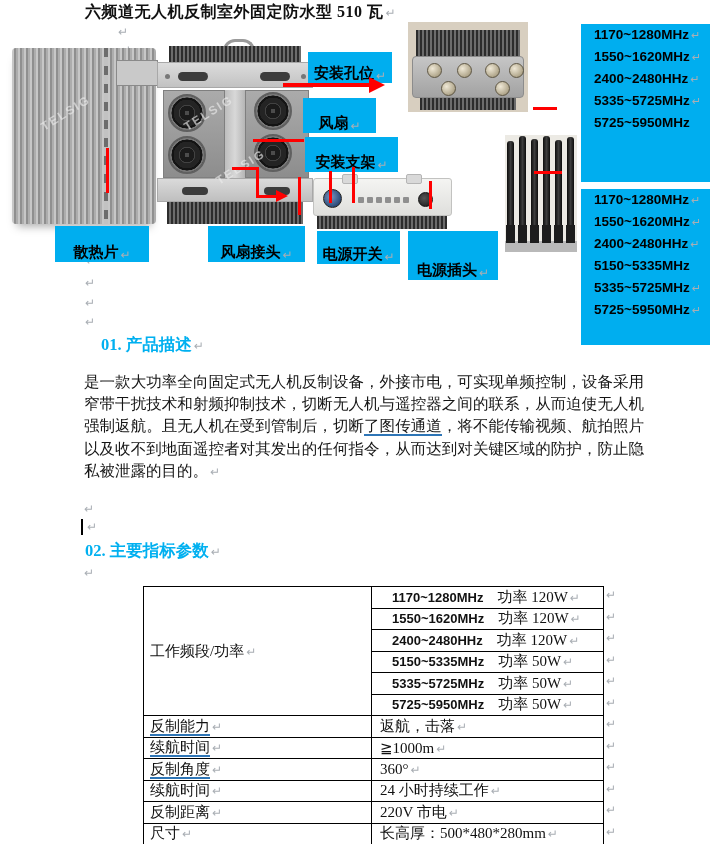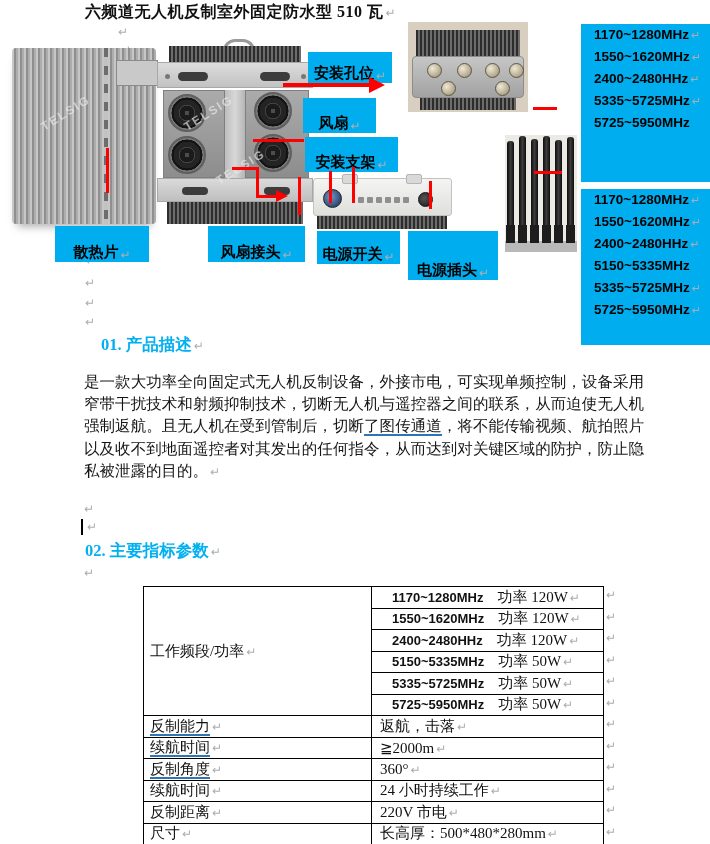--- a/index.html
+++ b/index.html
@@ -260,21 +260,21 @@
         </tr>
         <tr>
           <td class="freq-cell"><span class="freq-b">5725~5950MHz</span><span class="power-t">功率 50W</span><span class="pilcrow">↵</span></td>
         </tr>
         <tr>
           <td class="label-cell"><span class="u-blue">反制能力</span><span class="pilcrow">↵</span></td>
           <td class="value-cell"><span>返航，击落</span><span class="pilcrow">↵</span></td>
         </tr>
         <tr>
           <td class="label-cell"><span class="u-blue">续航时间</span><span class="pilcrow">↵</span></td>
-          <td class="value-cell"><span>≧2000m</span><span class="pilcrow">↵</span></td>
+          <td class="value-cell"><span>≧1000m</span><span class="pilcrow">↵</span></td>
         </tr>
         <tr>
           <td class="label-cell"><span class="u-blue">反制角度</span><span class="pilcrow">↵</span></td>
           <td class="value-cell"><span>360°</span><span class="pilcrow">↵</span></td>
         </tr>
         <tr>
           <td class="label-cell"><span>续航时间</span><span class="pilcrow">↵</span></td>
           <td class="value-cell"><span>24 小时持续工作</span><span class="pilcrow">↵</span></td>
         </tr>
         <tr>

